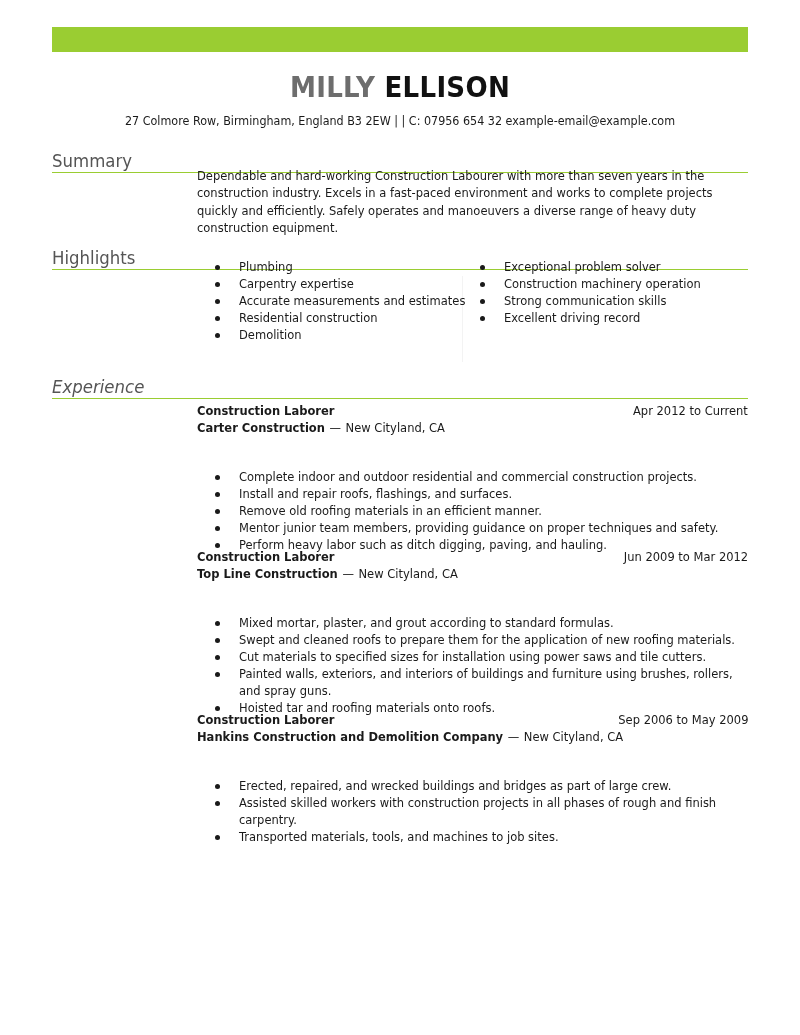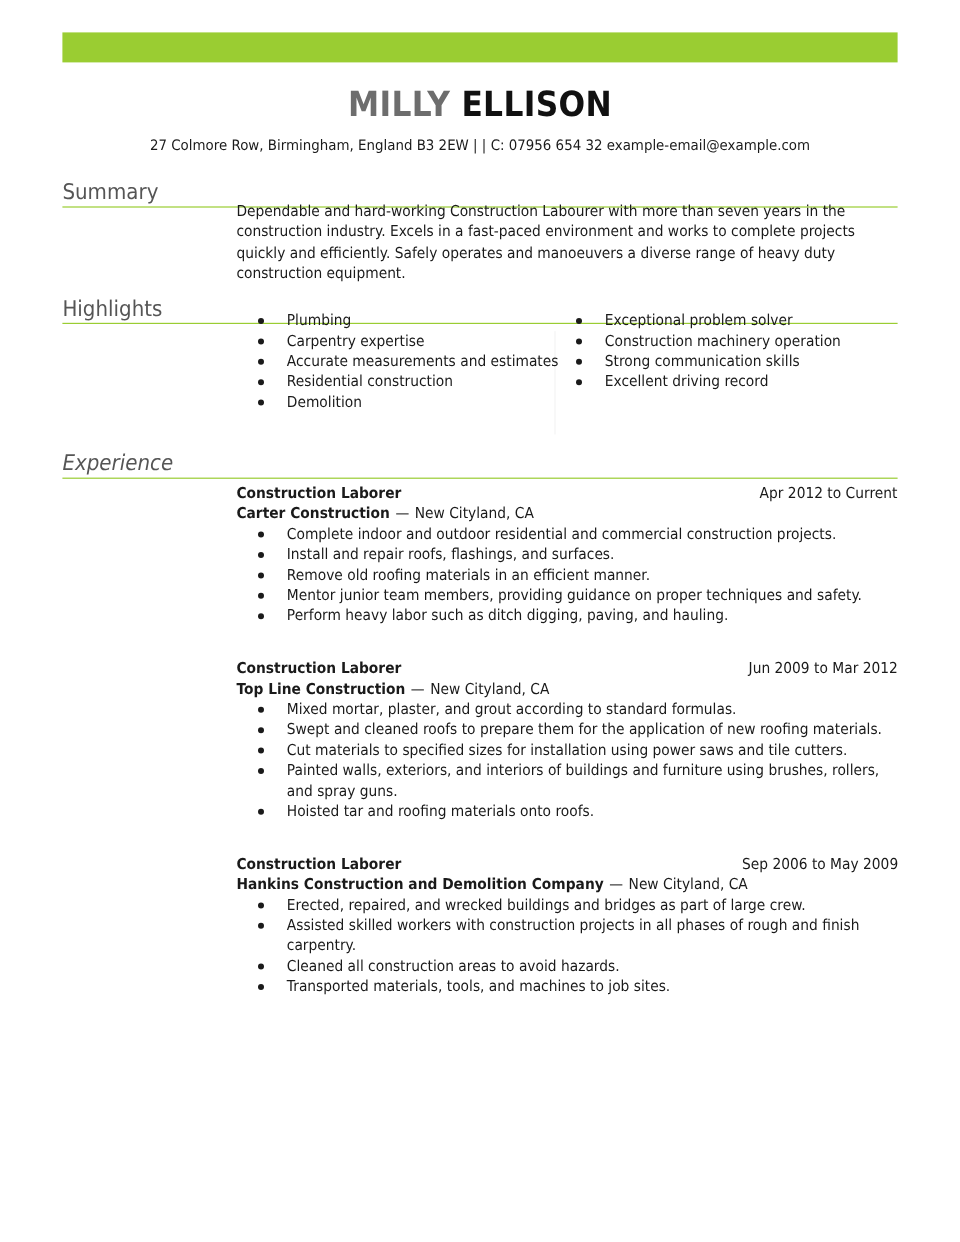--- a/index.html
+++ b/index.html
@@ -121,20 +121,21 @@
       font-size: 12.5px;
       transform-origin: left top;
       transform: scaleX(0.92);
       white-space: nowrap;
     }
     .company { font-weight: bold; }
     .dash { display: inline-block; margin: 0 5px; }
     .exp-bullets {
       list-style: none;
       margin-left: 0;
+      margin-top: 32px;
     }
     .exp-bullets li .txt.wrap {
       white-space: normal;
       width: 560px;
     }
   </style>
 </head>
 <body>
 
 <div class="top-bar"></div>
@@ -204,16 +205,15 @@
 
 <div class="job" style="top:711px;">
   <div class="job-title">Construction Laborer</div>
   <div class="job-dates">Sep 2006 to May 2009</div>
   <div class="job-company-line">
     <span class="company">Hankins Construction and Demolition Company</span><span class="dash">—</span><span>New Cityland, CA</span>
   </div>
   <ul class="exp-bullets">
     <li><span class="dot"></span><span class="txt">Erected, repaired, and wrecked buildings and bridges as part of large crew.</span></li>
     <li><span class="dot"></span><span class="txt wrap">Assisted skilled workers with construction projects in all phases of rough and finish carpentry.</span></li>
-    <li><span class="dot"></span><span class="txt">Cleaned all construction areas to avoid hazards.</span></li>
     <li><span class="dot"></span><span class="txt">Transported materials, tools, and machines to job sites.</span></li>
   </ul>
 </div>
 
 </body></html>

